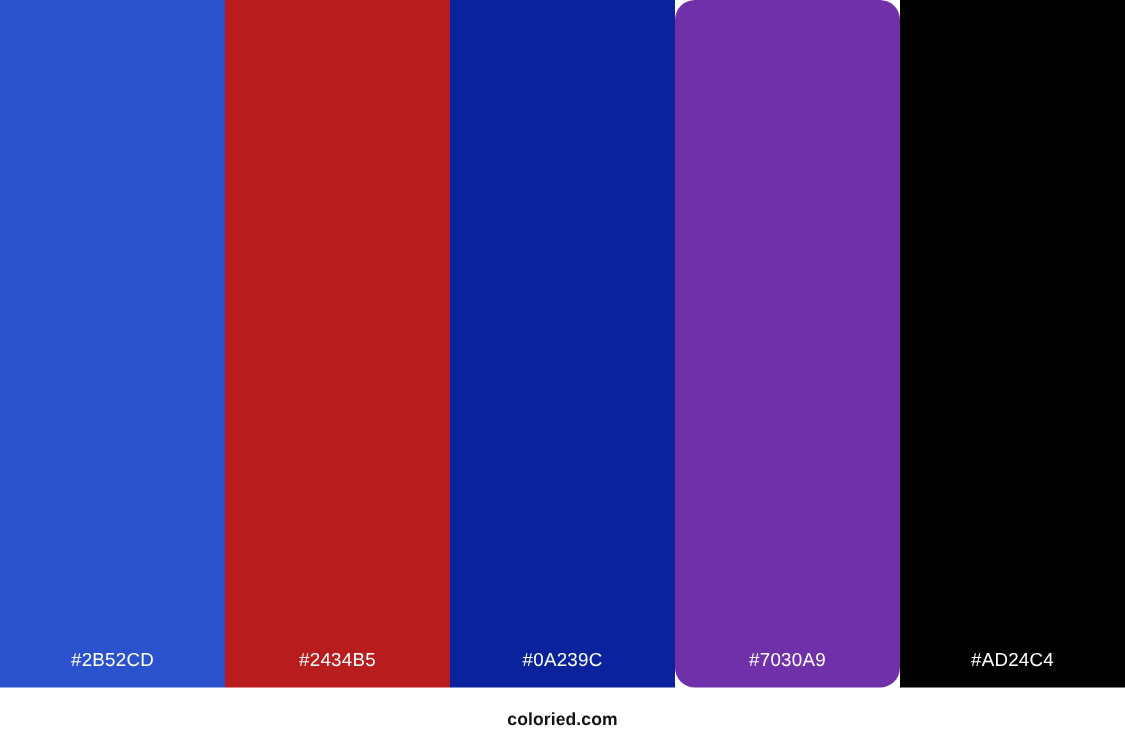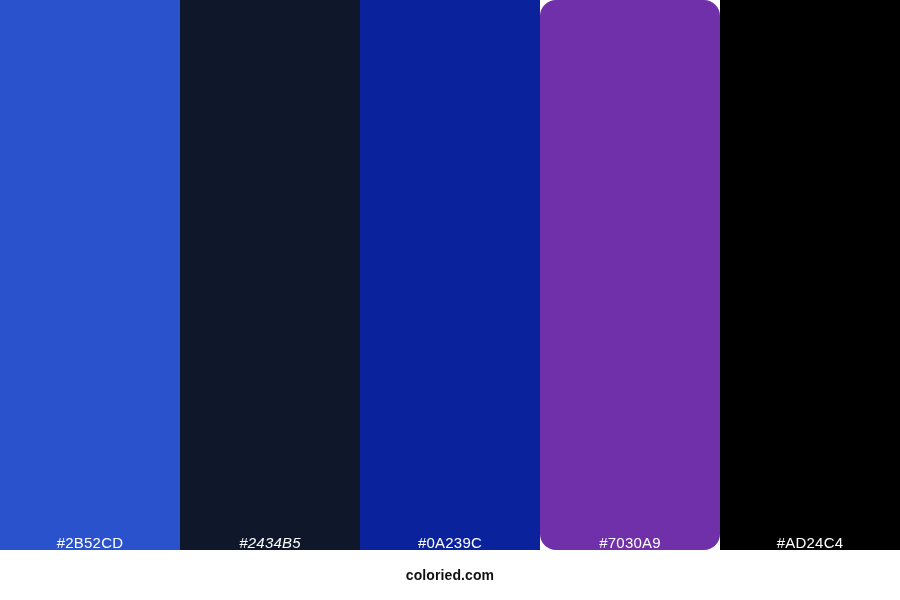--- a/index.html
+++ b/index.html
@@ -34,20 +34,21 @@
     align-items: flex-end;
     justify-content: center;
   }
   .swatch-label {
     color: #ffffff;
     font-family: "Liberation Sans", sans-serif;
     font-size: 15px;
     font-weight: 400;
     letter-spacing: 0.2px;
     line-height: 1;
+    margin-bottom: 14px;
     text-align: center;
     user-select: text;
   }
   .footer {
     width: 900px;
     height: 50px;
     background: #ffffff;
     display: flex;
     align-items: center;
     justify-content: center;
@@ -66,21 +67,21 @@
 <body>
 
 <div class="palette-page">
 
   <div class="swatch-strip">
 
     <div class="swatch" style="background-color: rgb(43, 82, 205);">
       <span class="swatch-label">#2B52CD</span>
     </div>
 
-    <div class="swatch" style="background-color: #0f172a; font-style: italic;">
+    <div class="swatch" style="background-color: #b91c1c;">
       <span class="swatch-label">#2434B5</span>
     </div>
 
     <div class="swatch" style="background-color: rgb(10, 35, 156);">
       <span class="swatch-label">#0A239C</span>
     </div>
 
     <div class="swatch" style="background-color: rgb(112, 48, 169); border-radius: 16px;">
       <span class="swatch-label">#7030A9</span>
     </div>

